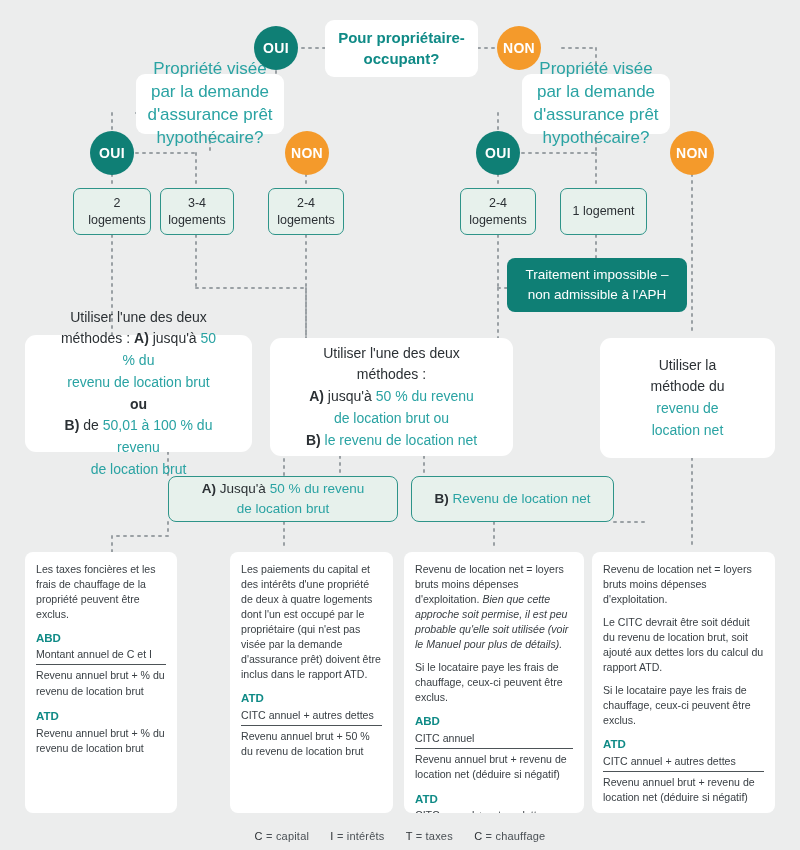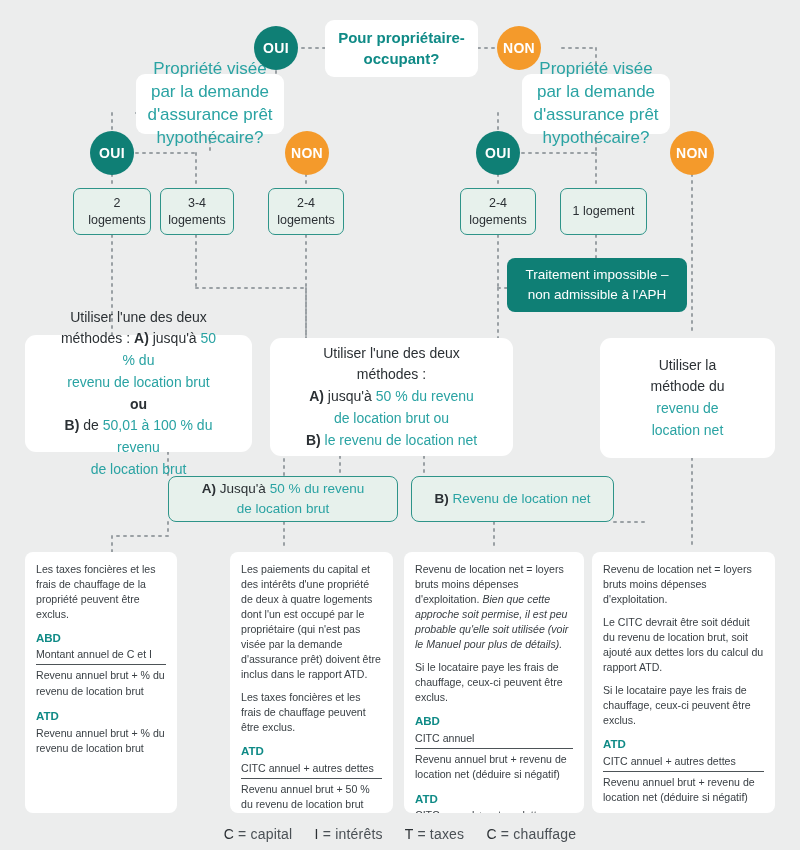--- a/index.html
+++ b/index.html
@@ -120,21 +120,21 @@
 
   .tealtxt{color:#2aa3a3;}
   .darktxt{color:#2b3034;}
   .bold{font-weight:bold;}
 
   .legend{
     position:absolute;
     left:0;right:0;
     bottom:8px;
     text-align:center;
-    font-size:14px;
+    font-size:11px;
     color:#4a5055;
     letter-spacing:.2px;
   }
   .legend span{margin:0 9px;}
   .legend b{font-weight:normal;color:#2b3034;}
 </style>
 </head>
 <body>
 
 <div id="stage">
@@ -304,21 +304,20 @@
       <div class="den">Revenu annuel brut + % du revenu de location brut</div>
     </div>
     <div class="frac">
       <div class="hdr">ATD</div>
       <div class="den">Revenu annuel brut + % du revenu de location brut</div>
     </div>
   </div>
 
   <div class="node detailbox" style="left:216px;top:552px;width:163px;height:261px;margin-left:14px;">
     <p>Les paiements du capital et des intérêts d'une propriété de deux à quatre logements dont l'un est occupé par le propriétaire (qui n'est pas visée par la demande d'assurance prêt) doivent être inclus dans le rapport ATD.</p>
-    <p>Les taxes foncières et les frais de chauffage peuvent être exclus.</p>
     <div class="frac">
       <div class="hdr">ATD</div>
       <div class="num">CITC annuel + autres dettes</div>
       <div class="den">Revenu annuel brut + 50 % du revenu de location brut</div>
     </div>
   </div>
 
   <div class="node detailbox" style="left:404px;top:552px;width:180px;height:261px;">
     <p><span>Revenu de location net = loyers bruts moins dépenses d'exploitation. </span><span class="ital">Bien que cette approche soit permise, il est peu probable qu'elle soit utilisée (voir le Manuel pour plus de détails).</span></p>
     <p>Si le locataire paye les frais de chauffage, ceux-ci peuvent être exclus.</p>

